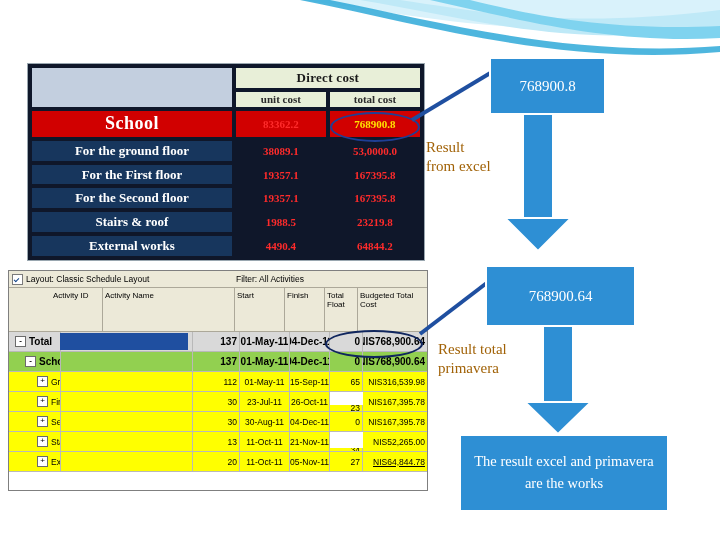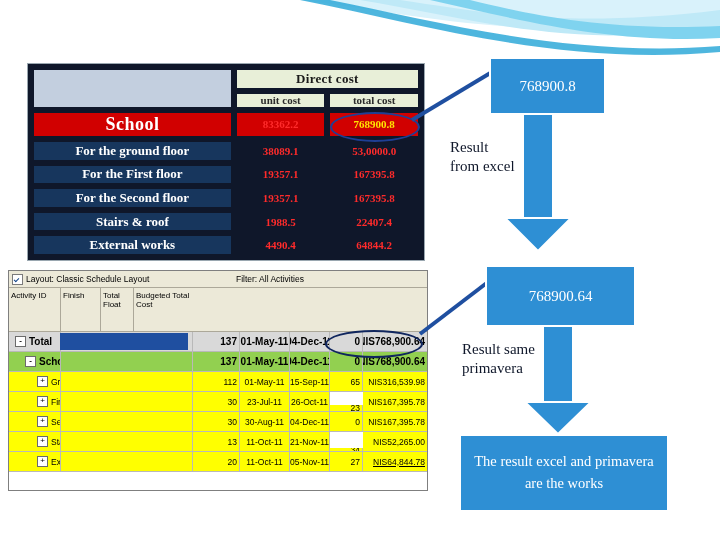--- a/index.html
+++ b/index.html
@@ -11,21 +11,21 @@
   
   #deco{position:absolute;top:0;right:0;width:720px;height:120px;pointer-events:none;}
 
   
   .excel{
     position:absolute;left:27px;top:63px;width:398px;height:198px;
     border:1px solid #9aa7b0;box-sizing:border-box;background:#ffffff;
   }
   .excel table{border-collapse:collapse;width:100%;height:100%;table-layout:fixed;}
   .excel td{
-    border:6px solid #0f172a;padding:0 4px;box-sizing:border-box;
+    border:4px solid #0f172a;padding:0 4px;box-sizing:border-box;
     font-family:"Liberation Serif", serif;
   }
   .xl-blank{background:#c3cfdf;}
   .xl-dc{
     background:#e8efd8;color:#1a1a1a;font-weight:bold;font-size:13px;
     text-align:center;letter-spacing:.3px;
   }
   .xl-hd{
     background:#e8efd8;color:#2b2b2b;font-weight:bold;font-size:11px;text-align:center;
   }
@@ -116,22 +116,22 @@
     display:flex;align-items:center;justify-content:center;text-align:center;
     font-family:"Liberation Serif", serif;
   }
   #box-excel{left:489px;top:57px;width:113px;height:54px;font-size:15px;}
   #box-prim{left:485px;top:265px;width:147px;height:58px;font-size:15px;}
   #box-same{
     left:459px;top:434px;width:210px;height:78px;font-size:14.5px;
     line-height:1.5;padding:0 10px;box-sizing:border-box;
   }
   .lbl{
-    position:absolute;color:#0f172a;font-family:"Liberation Serif", serif;
-    font-size:15px;line-height:1.28;padding-left:24px;
+    position:absolute;color:#a16207;font-family:"Liberation Serif", serif;
+    font-size:15px;line-height:1.28;
   }
   #lbl-excel{left:426px;top:138px;width:70px;}
   #lbl-prim{left:438px;top:340px;width:90px;}
 
   
   #lines{position:absolute;left:0;top:0;width:720px;height:540px;pointer-events:none;}
 </style>
 </head>
 <body>
 
@@ -170,41 +170,43 @@
       <td class="xl-num">167395.8</td>
     </tr>
     <tr>
       <td class="xl-lbl">For the Second floor</td>
       <td class="xl-num">19357.1</td>
       <td class="xl-num">167395.8</td>
     </tr>
     <tr>
       <td class="xl-lbl">Stairs &amp; roof</td>
       <td class="xl-num">1988.5</td>
-      <td class="xl-num">22407.4</td>
+      <td class="xl-num">23219.8</td>
     </tr>
     <tr>
       <td class="xl-lbl">External works</td>
       <td class="xl-num">4490.4</td>
       <td class="xl-num">64844.2</td>
     </tr>
   </tbody>
     </table>
 </div>
 <div class="ellipse-excel"></div>
 
 <div class="prim">
   <div class="prim-toolbar">
     <span class="tb-chk"></span>
     <span class="tb-layout">Layout: Classic Schedule Layout</span>
     <span class="tb-filter">Filter: All Activities</span>
   </div>
 
   <div class="prim-head">
-    <div class="ph" style="width:52px;">Activity ID</div>
+    <div class="ph" style="width:52px;margin-left:42px;">Activity ID</div>
+    <div class="ph" style="width:132px;">Activity Name</div>
+    <div class="ph" style="width:50px;">Start</div>
     <div class="ph" style="width:40px;">Finish</div>
     <div class="ph" style="width:33px;">Total Float</div>
     <div class="ph" style="width:64px;border-right:none;">Budgeted Total Cost</div>
   </div>
 
   <div class="prim-row r-total">
     <div class="pc" style="width:52px;">
       <span class="tree indent1">
           <span class="plusbox">-</span>
           <span>Total</span>
@@ -325,15 +327,15 @@
   <g>
     <rect x="543" y="325" width="30" height="84" fill="#2e8fd4" stroke="#ffffff" stroke-width="2"></rect>
     <polygon points="525,402 591,402 558,434" fill="#2e8fd4" stroke="#ffffff" stroke-width="2"></polygon>
   </g>
 </svg>
 
 <div class="box" id="box-excel">768900.8</div>
 <div class="lbl" id="lbl-excel">Result from excel</div>
 
 <div class="box" id="box-prim">768900.64</div>
-<div class="lbl" id="lbl-prim">Result same primavera</div>
+<div class="lbl" id="lbl-prim">Result total primavera</div>
 
 <div class="box" id="box-same">The result excel and primavera are the works</div>
 
 </body></html>

